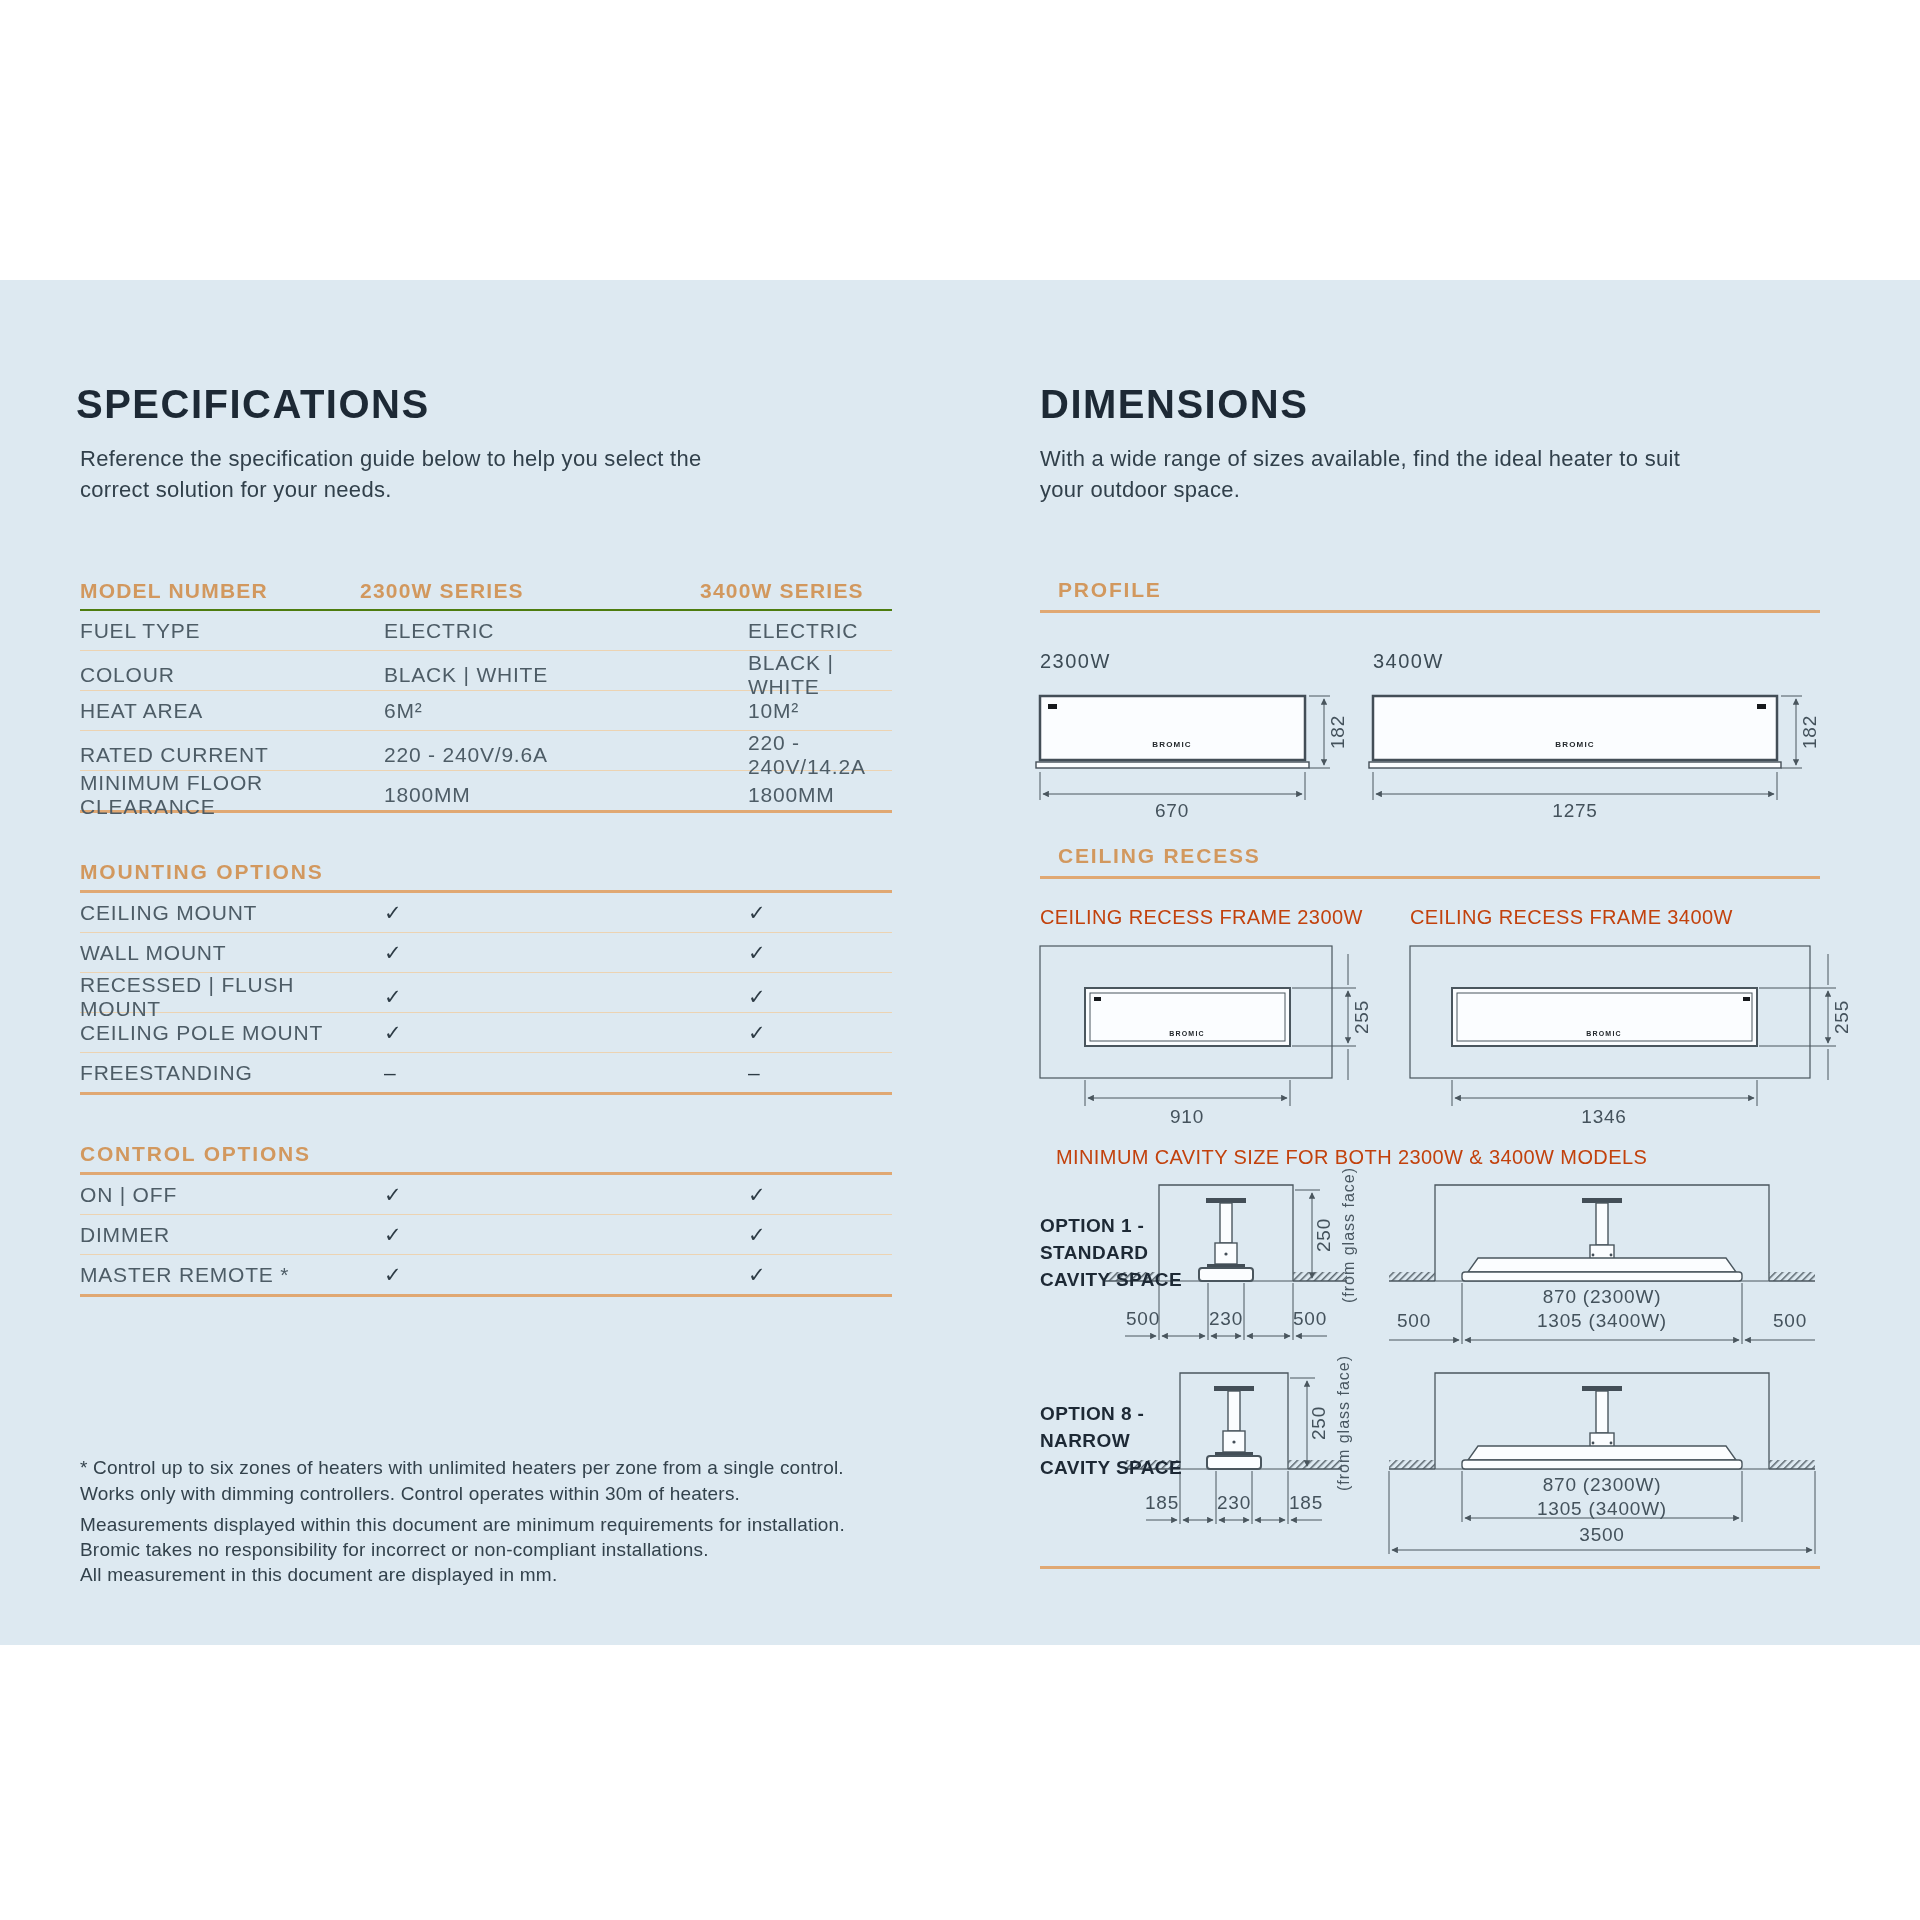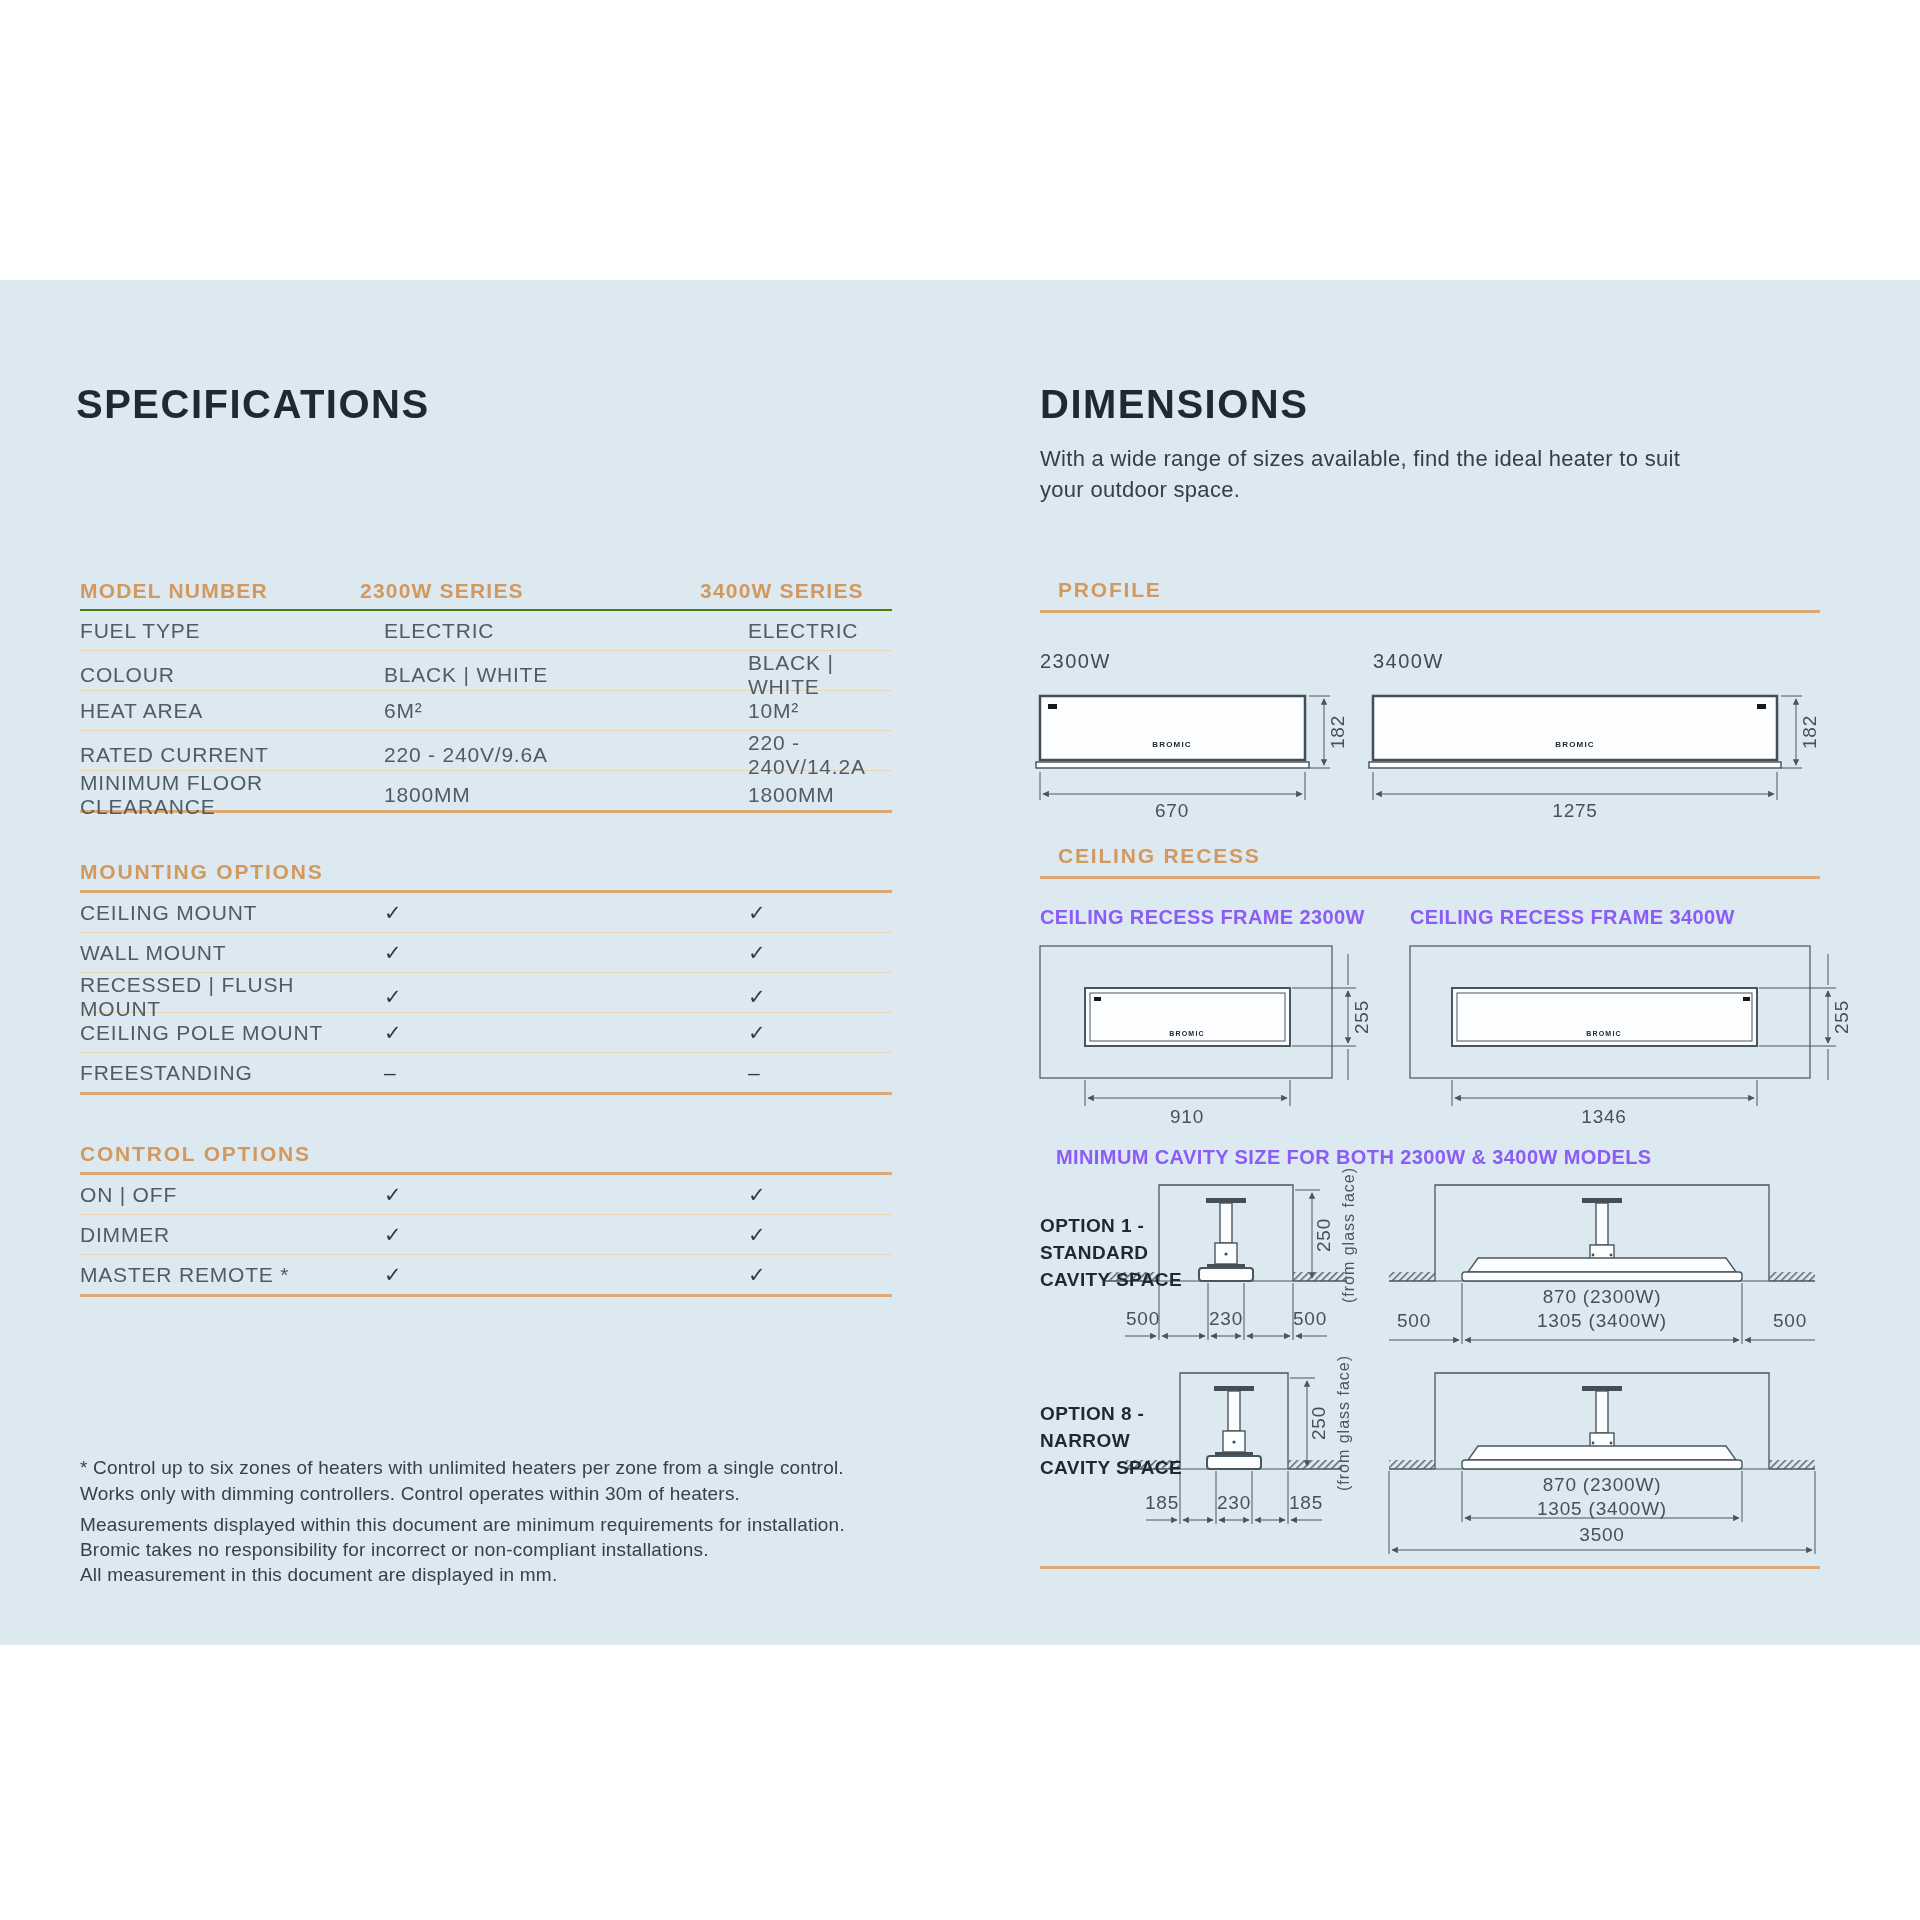--- a/index.html
+++ b/index.html
@@ -16,36 +16,40 @@
   .thead,.trow{display:grid;grid-template-columns:280px 340px 1fr;align-items:center;}
   .thead{height:37px;border-bottom:2px solid #4d7c0f;}
   .thead span{font-size:21px;font-weight:700;color:#d2985e;letter-spacing:1.2px;}
   .trow{height:39px;border-bottom:1px solid #ecd3b2;font-size:21px;color:#4d5c66;letter-spacing:0.8px;gap:24px;}
   .trow.b-thick{border-bottom:3px solid #e0a873;}
   .sec-head{margin-top:40px;height:37px;display:flex;align-items:center;border-bottom:3px solid #e0a873;}
   .check{font-size:21px;color:#2e3c46;}
   .fnote{font-size:19px;color:#33424c;letter-spacing:0.2px;white-space:nowrap;}
   
   .model-label{font-size:20px;color:#3c4b55;letter-spacing:1.5px;white-space:nowrap;}
-  .frame-label{font-size:20px;font-weight:700;color:#8b5cf6;letter-spacing:0.4px;white-space:nowrap;}
+  .frame-label{font-size:20px;font-weight:400;color:#c2410c;letter-spacing:0.4px;white-space:nowrap;}
   .opt-label{font-size:19px;font-weight:700;color:#1d2935;letter-spacing:0.4px;line-height:27px;white-space:nowrap;}
   .dim{font-size:19px;color:#44525c;letter-spacing:0.8px;white-space:nowrap;}
   .dim-sm{font-size:16px;color:#4a5862;letter-spacing:1px;white-space:nowrap;}
   .logo{font-size:8px;font-weight:700;color:#23282c;letter-spacing:1.2px;white-space:nowrap;}
   .logo-sm{font-size:7px;}
   .ctr{transform:translateX(-50%);}
   .rot{transform:translate(-50%,-50%) rotate(-90deg);transform-origin:center;}
 </style>
 </head>
 <body>
 
 <div id="page">
   <div class="panel"></div>
 
   <div class="abs h1" style="left:76px;top:382px;">SPECIFICATIONS</div>
+  <div class="abs intro" style="left:80px;top:443px;">
+    <div>Reference the specification guide below to help you select the</div>
+    <div>correct solution for your needs.</div>
+  </div>
 
   <div class="spec-table">
     <div class="thead">
       <span>MODEL NUMBER</span>
       <span>2300W SERIES</span>
       <span>3400W SERIES</span>
     </div>
     <div class="trow">
       <span>FUEL TYPE</span>
       <span>ELECTRIC</span>

